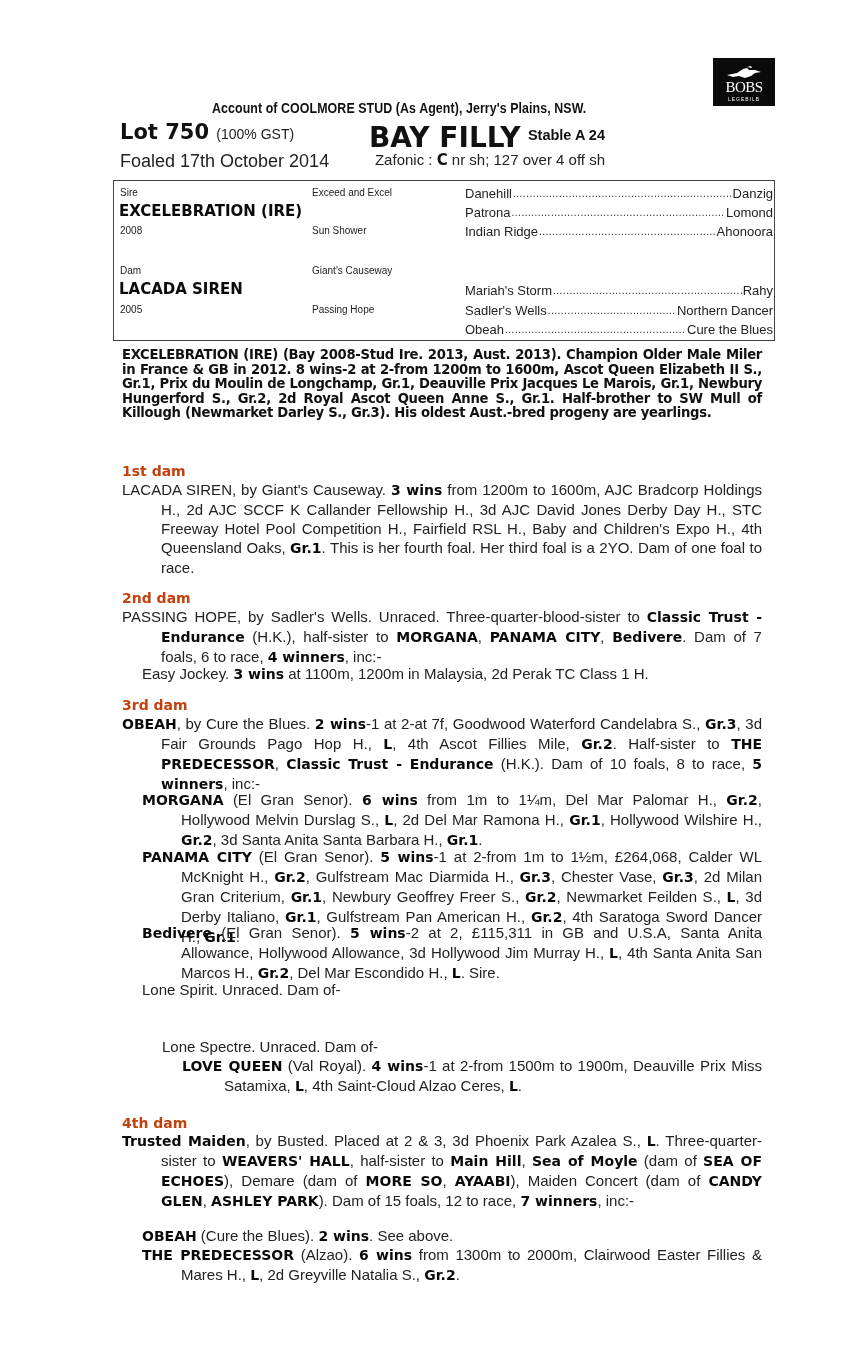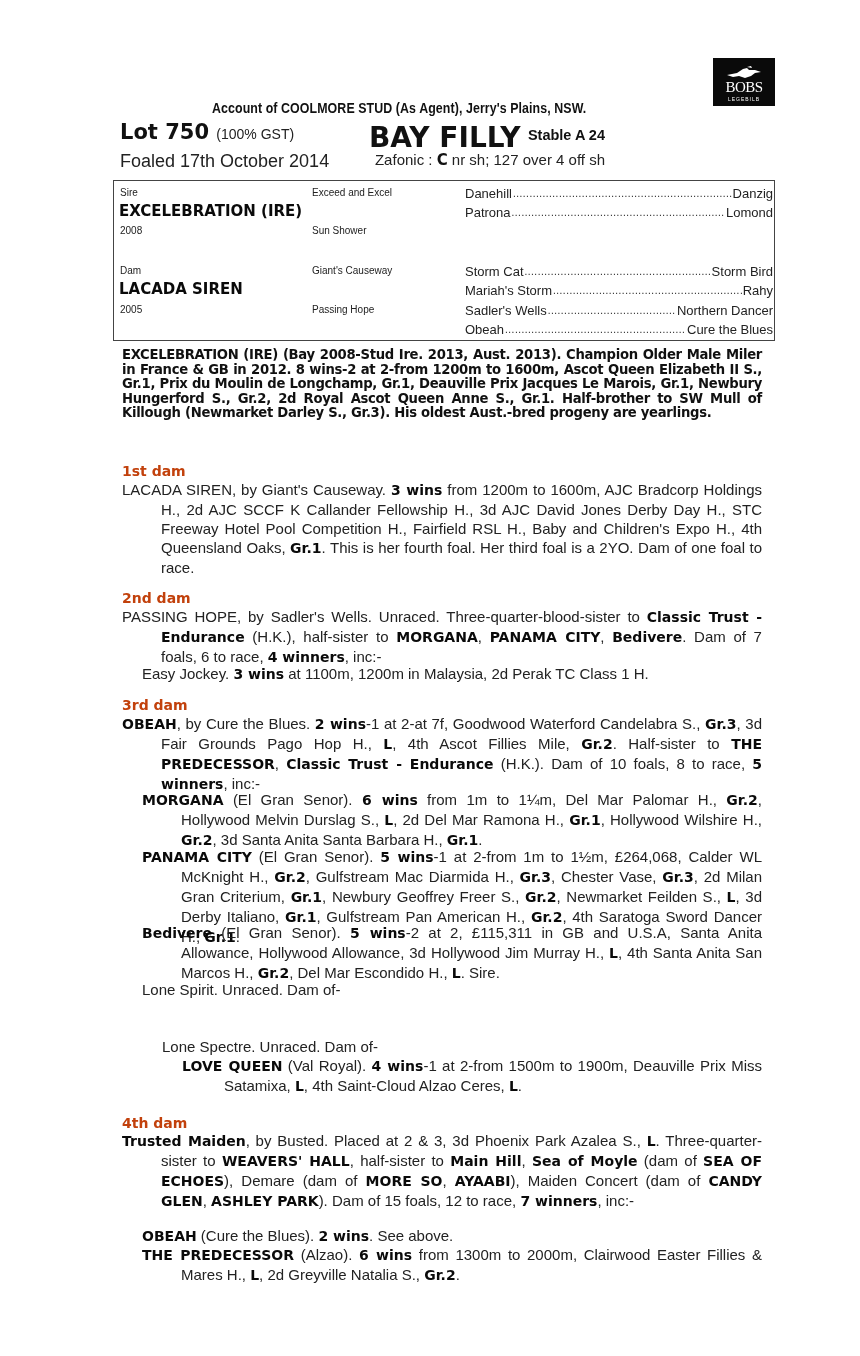--- a/index.html
+++ b/index.html
@@ -81,24 +81,24 @@
     <div class="g3" style="top:4px">
         <span>Danehill</span>
         <span class="dots"></span>
         <span>Danzig</span>
       </div>
     <div class="g3" style="top:23px">
         <span>Patrona</span>
         <span class="dots"></span>
         <span>Lomond</span>
       </div>
-    <div class="g3" style="top:82px">
-        <span>Storm Cat</span>
+    <div class="g3" style="top:42px">
+        <span>Indian Ridge</span>
         <span class="dots"></span>
-        <span>Storm Bird</span>
+        <span>Ahonoora</span>
       </div>
     <div class="g3" style="top:101px">
         <span>Mariah's Storm</span>
         <span class="dots"></span>
         <span>Rahy</span>
       </div>
     <div class="g3" style="top:121px">
         <span>Sadler's Wells</span>
         <span class="dots"></span>
         <span>Northern Dancer</span>

